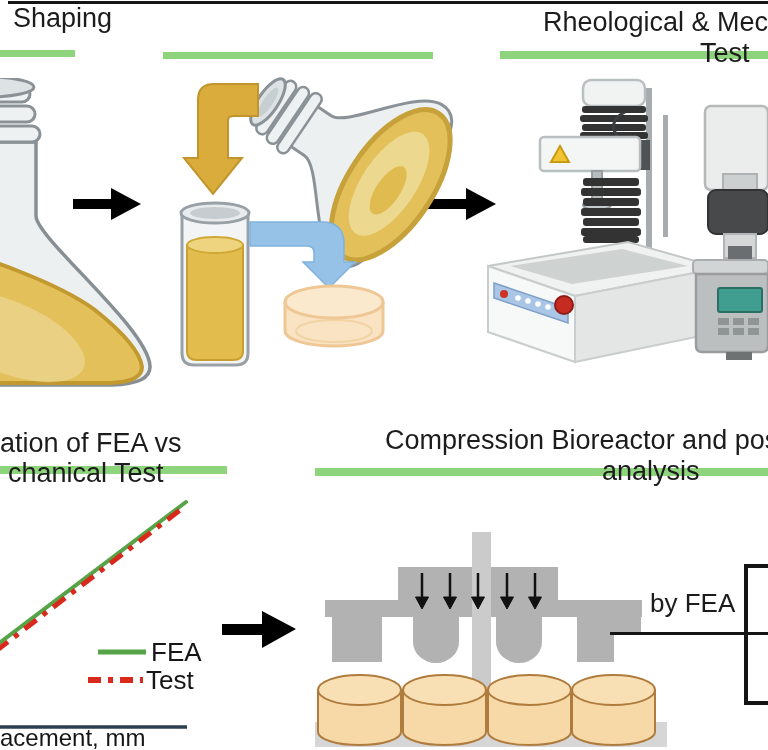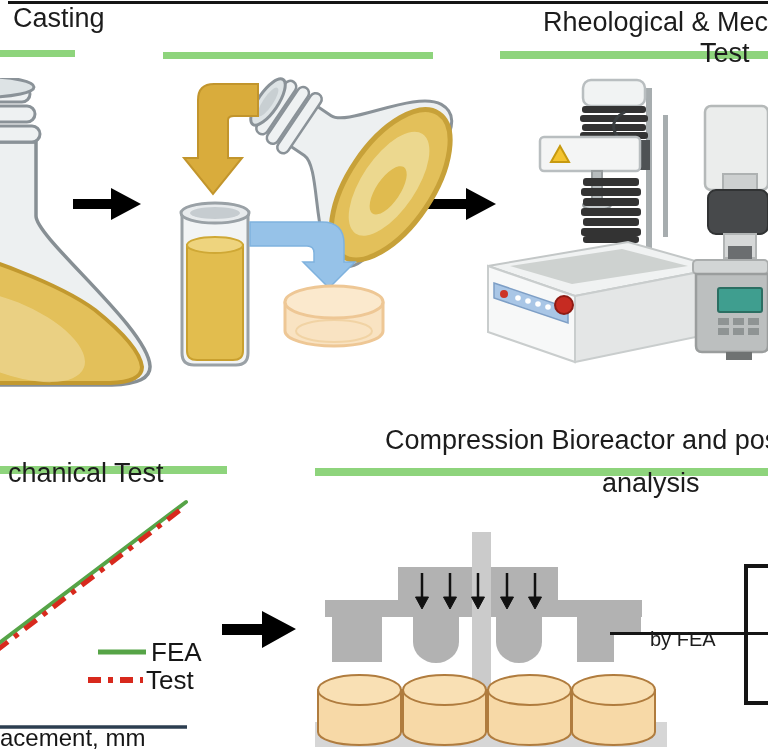--- a/index.html
+++ b/index.html
@@ -6,46 +6,47 @@
   #canvas{position:relative;width:768px;height:750px;overflow:hidden;background:#ffffff;
           font-family:"Liberation Sans", sans-serif;color:#1c1c1c;}
   .title{position:absolute;font-size:27px;line-height:30px;white-space:nowrap;z-index:3;color:#1c1c1c;}
   .bar{position:absolute;height:8px;background:#8ed47c;z-index:2;}
   .abs{position:absolute;}
   svg text{font-family:"Liberation Sans", sans-serif;fill:#161616;}
   .topline{position:absolute;left:8px;top:1px;width:760px;height:3px;background:#161616;z-index:4;}
   .fea-line{position:absolute;left:610px;top:632px;width:158px;height:3px;background:#151515;z-index:4;}
   .result-box{position:absolute;left:744px;top:564px;width:60px;height:141px;border:4px solid #151515;
               box-sizing:border-box;background:transparent;z-index:5;}
-  .byfea{position:absolute;left:650px;top:628px;font-size:20px;z-index:6;}
+  .byfea{position:absolute;left:650px;top:588px;font-size:26px;z-index:6;}
 </style>
 </head>
 <body>
 
 <div id="canvas">
 
   <div class="topline"></div>
 
   <div class="bar" style="left:0;top:50px;width:75px;height:7px;"></div>
   <div class="title" style="left:13px;top:3px;">
-    <div>Casting</div>
+    <div>Shaping</div>
   </div>
 
   <div class="bar" style="left:163px;top:52px;width:270px;height:7px;"></div>
 
   <div class="bar" style="left:500px;top:51px;width:268px;"></div>
   <div class="title" style="left:543px;top:7px;">Rheological &amp; Mecha</div>
   <div class="title" style="left:700px;top:38px;">Test</div>
 
   <div class="bar" style="left:0;top:466px;width:227px;"></div>
+  <div class="title" style="left:0;top:428px;">ation of FEA vs</div>
   <div class="title" style="left:8px;top:458px;">chanical Test</div>
 
   <div class="bar" style="left:315px;top:468px;width:453px;"></div>
   <div class="title" style="left:385px;top:425px;">Compression Bioreactor and post c</div>
-  <div class="title" style="left:602px;top:468px;">analysis</div>
+  <div class="title" style="left:602px;top:456px;">analysis</div>
 
   <svg class="abs" style="left:0;top:78px;z-index:1;" width="160" height="312" viewBox="0 0 160 312">
     <path d="M-60,64 L36,64 L36,138 C36,160 148,250 150,288 Q151,306 112,307 L-60,307 Z" fill="#edf0f1" stroke="#878f94" stroke-width="3.5"></path>
     <path d="M-60,170 C-20,176 60,206 95,232 C120,252 140,272 142,289 Q142,304 110,305 L-60,305 Z" fill="#e3c05a" stroke="#c2992f" stroke-width="4"></path>
     <ellipse cx="5" cy="258" rx="85" ry="36" fill="#ecd691" opacity="0.75" transform="rotate(22 5 258)"></ellipse>
     <rect x="-60" y="8" width="90" height="16" rx="8" fill="#eef1f2" stroke="#8a9298" stroke-width="3"></rect>
     <rect x="-60" y="28" width="95" height="16" rx="8" fill="#eef1f2" stroke="#8a9298" stroke-width="3"></rect>
     <rect x="-60" y="48" width="100" height="16" rx="8" fill="#eef1f2" stroke="#8a9298" stroke-width="3"></rect>
     <ellipse cx="-12" cy="9" rx="46" ry="10" fill="#dde3e5" stroke="#8a9298" stroke-width="3"></ellipse>
   </svg>

